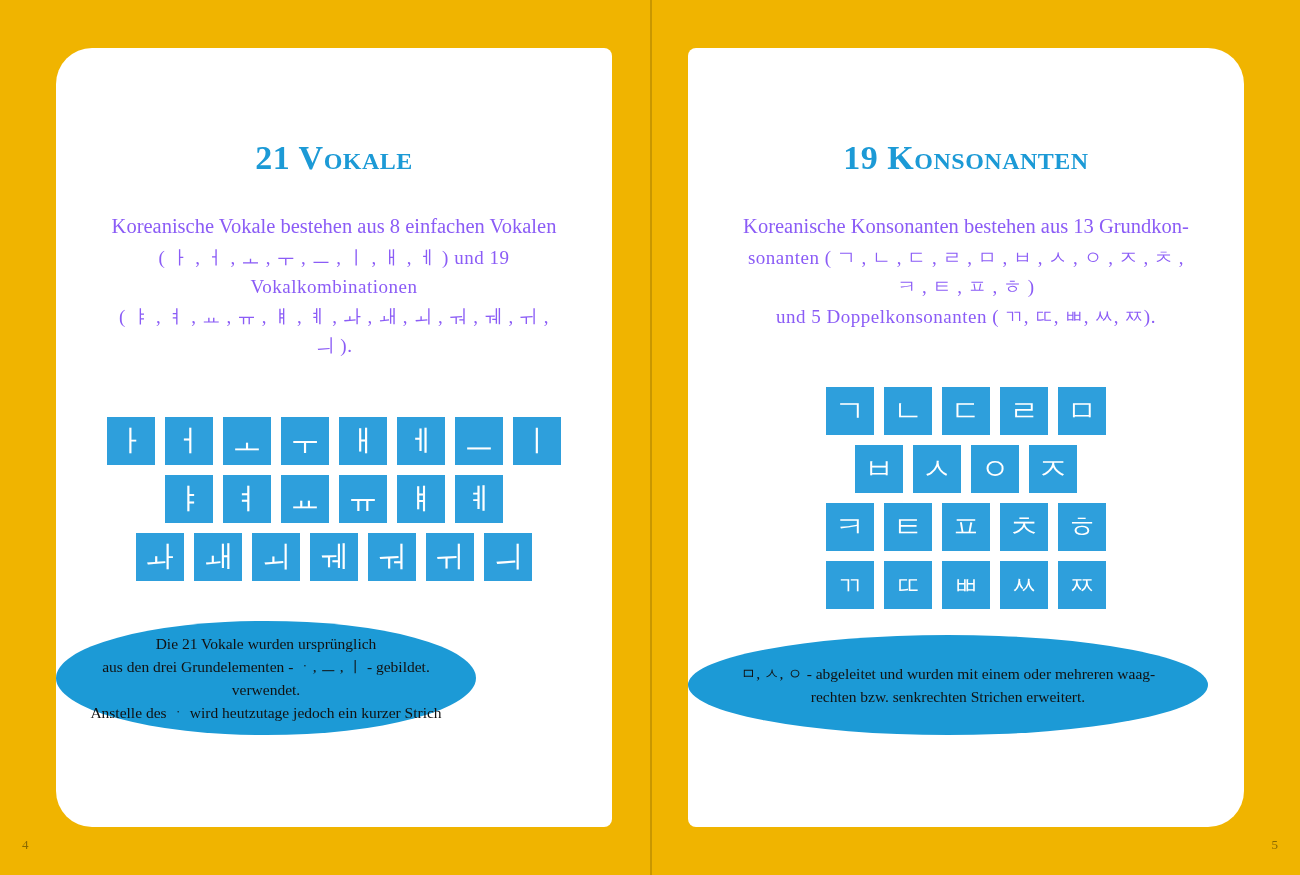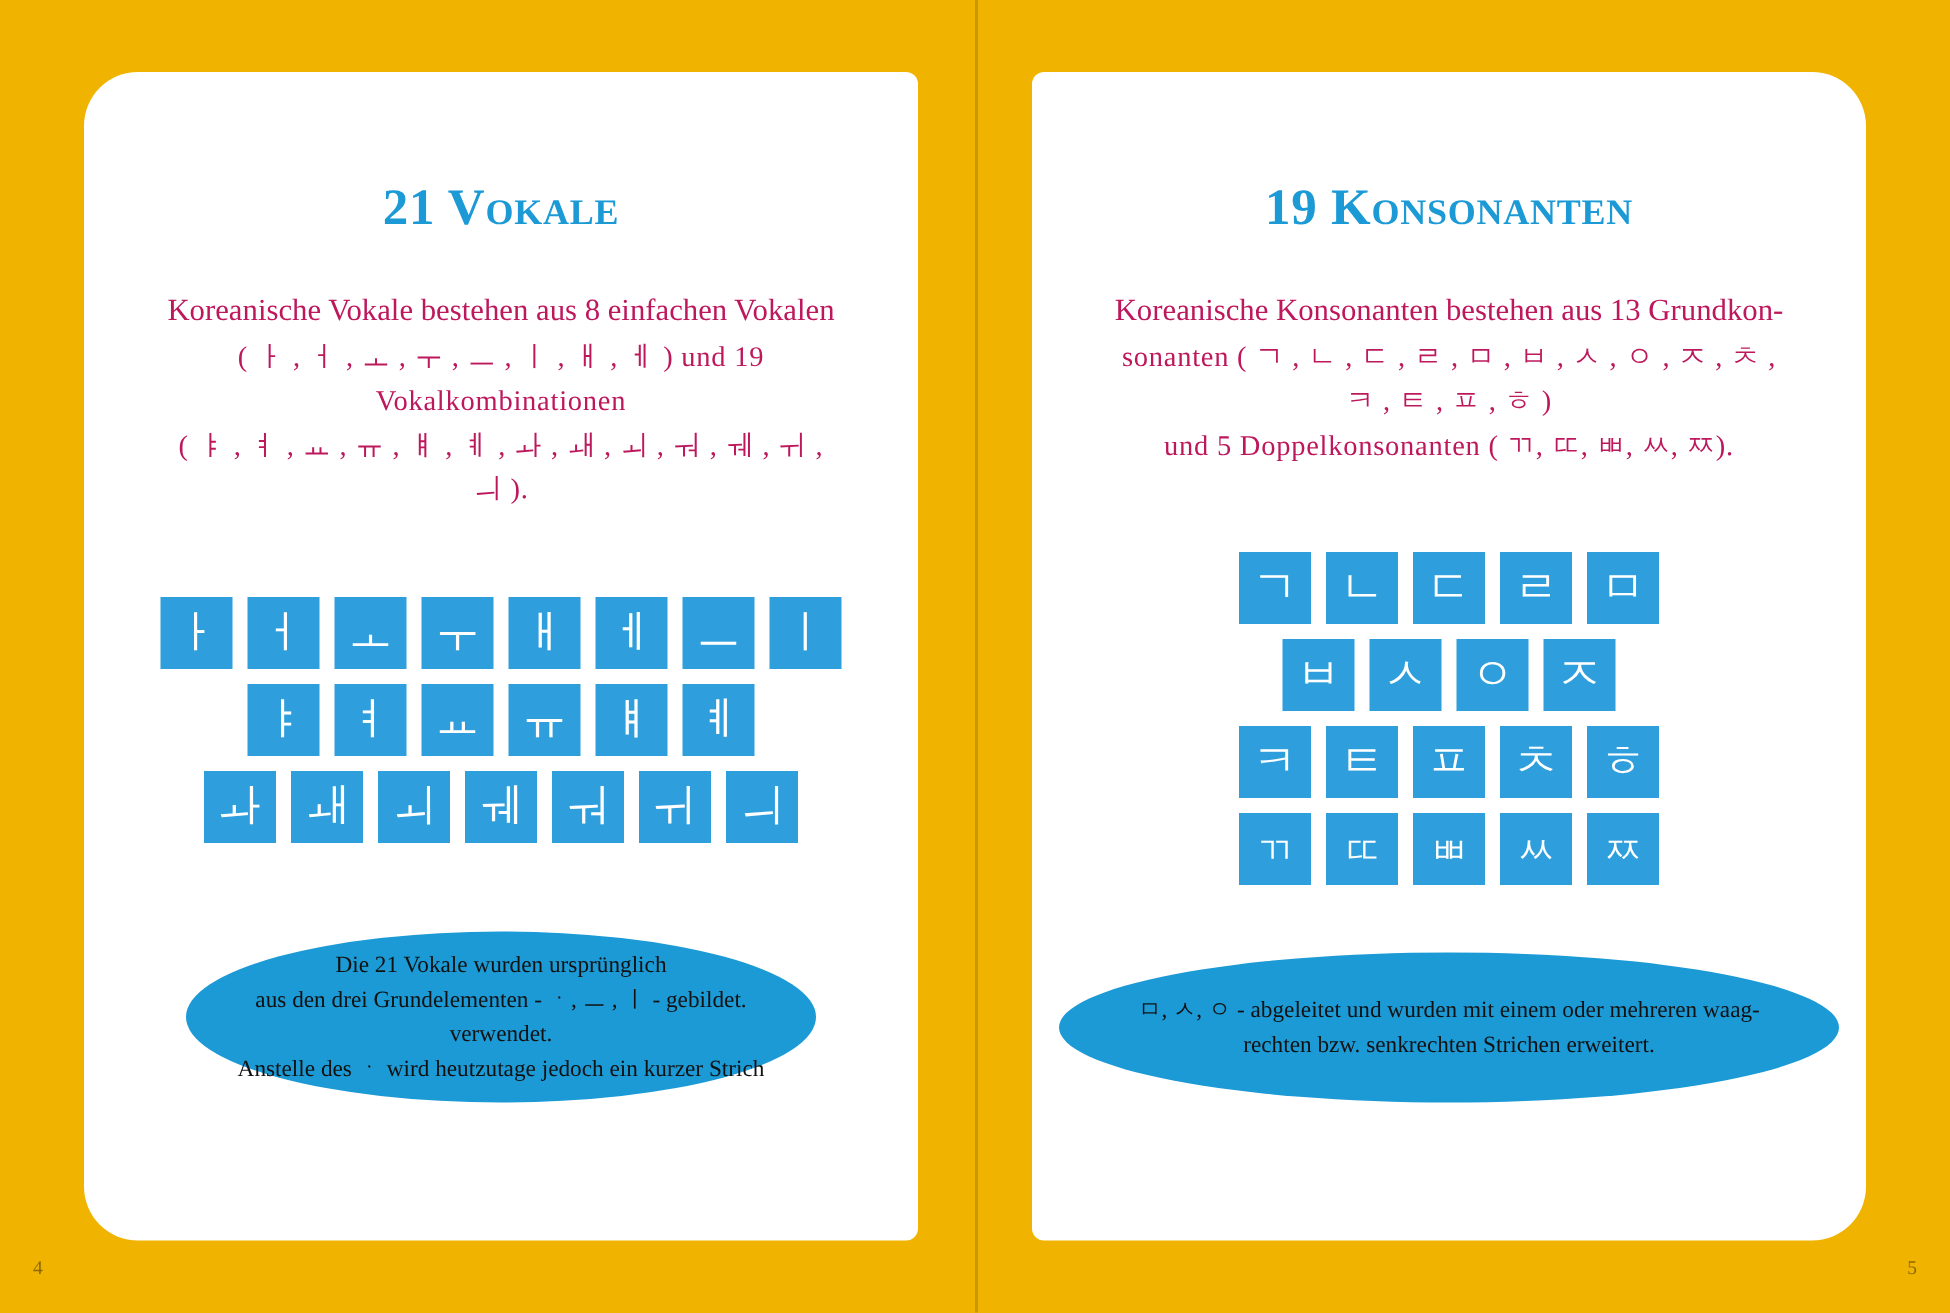--- a/index.html
+++ b/index.html
@@ -49,28 +49,28 @@
     right: 56px;
     border-radius: 8px 36px 36px 8px;
   }
   .title {
     text-align: center;
     color: #1C9AD6;
     font-family: "Liberation Serif", serif;
     font-weight: bold;
     font-size: 34px;
     letter-spacing: 0.5px;
-    margin-top: 72px;
+    margin-top: 91px;
     font-variant: small-caps;
   }
   .intro {
     text-align: center;
     font-size: 20.5px;
     line-height: 1.55;
-    color: #be185d;
+    color: #8b5cf6;
     margin: 34px 52px 0 52px;
   }
   .intro .kset {
     font-size: 19px;
     letter-spacing: 0.5px;
   }
   .grid-block {
     margin-top: 56px;
     display: flex;
     flex-direction: column;
@@ -96,21 +96,21 @@
   }
   .tile.double {
     font-size: 25px;
   }
   .ellipse-wrap {
     position: absolute;
     left: 0;
     right: 0;
     bottom: 92px;
     display: flex;
-    justify-content: center;
+    justify-content: flex-start;
   }
   .ellipse {
     background: #1C9AD6;
     border-radius: 50%;
     display: flex;
     align-items: center;
     justify-content: center;
     text-align: center;
     color: #111111;
     font-size: 15.5px;

